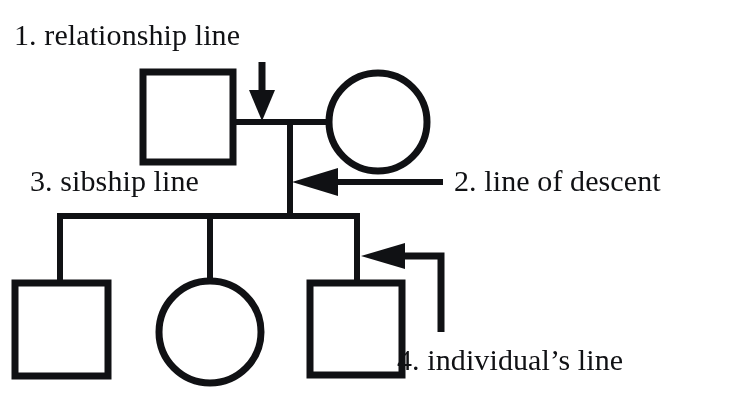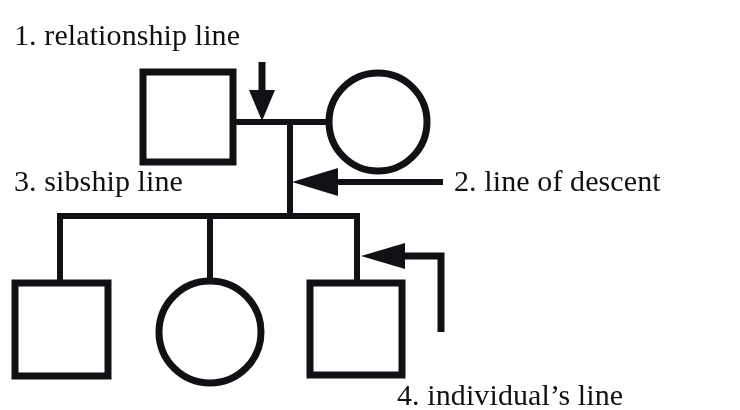--- a/index.html
+++ b/index.html
@@ -30,23 +30,23 @@
   .label-text {
     position: absolute;
     color: #101114;
     font-family: "Liberation Serif", "DejaVu Serif", serif;
     font-size: 30px;
     line-height: 1;
     white-space: nowrap;
     letter-spacing: 0.1px;
   }
   #label-relationship { left: 14px;  top: 20px; }
-  #label-sibship      { left: 14px;  top: 166px; }
+  #label-sibship      { left: 30px;  top: 166px; }
   #label-descent      { left: 454px; top: 166px; text-align: right; }
-  #label-individual   { left: 397px; top: 345px; margin-top: 35px; }
+  #label-individual   { left: 397px; top: 345px; }
 </style>
 </head>
 <body>
 
 <div id="diagram-root">
 
   <svg id="pedigree-svg" viewBox="0 0 740 410" xmlns="http://www.w3.org/2000/svg">
 
     <g>
       <rect x="143" y="72" width="90" height="90" fill="#ffffff" stroke="#101114" stroke-width="7"></rect>

